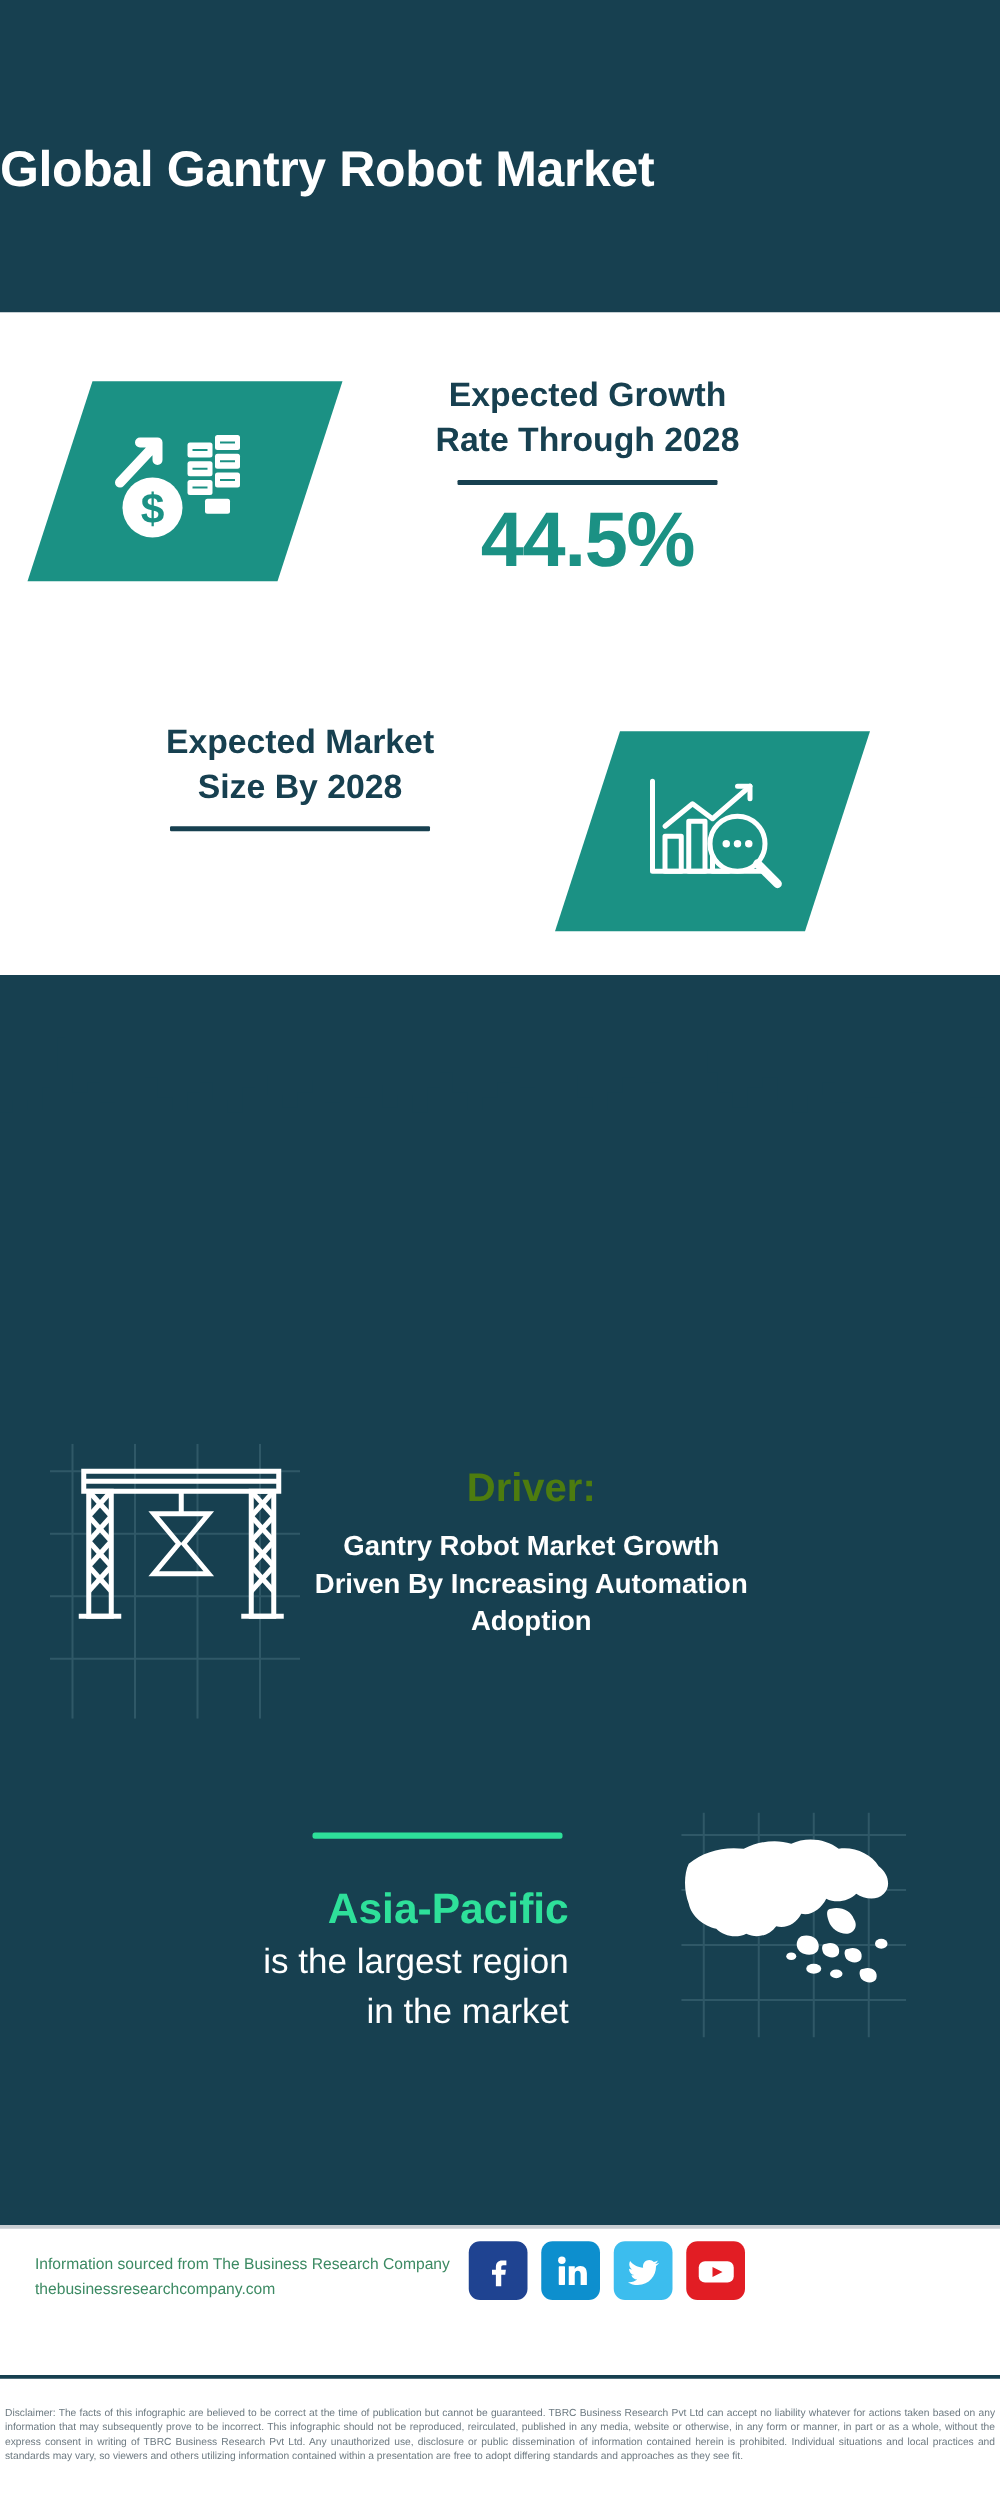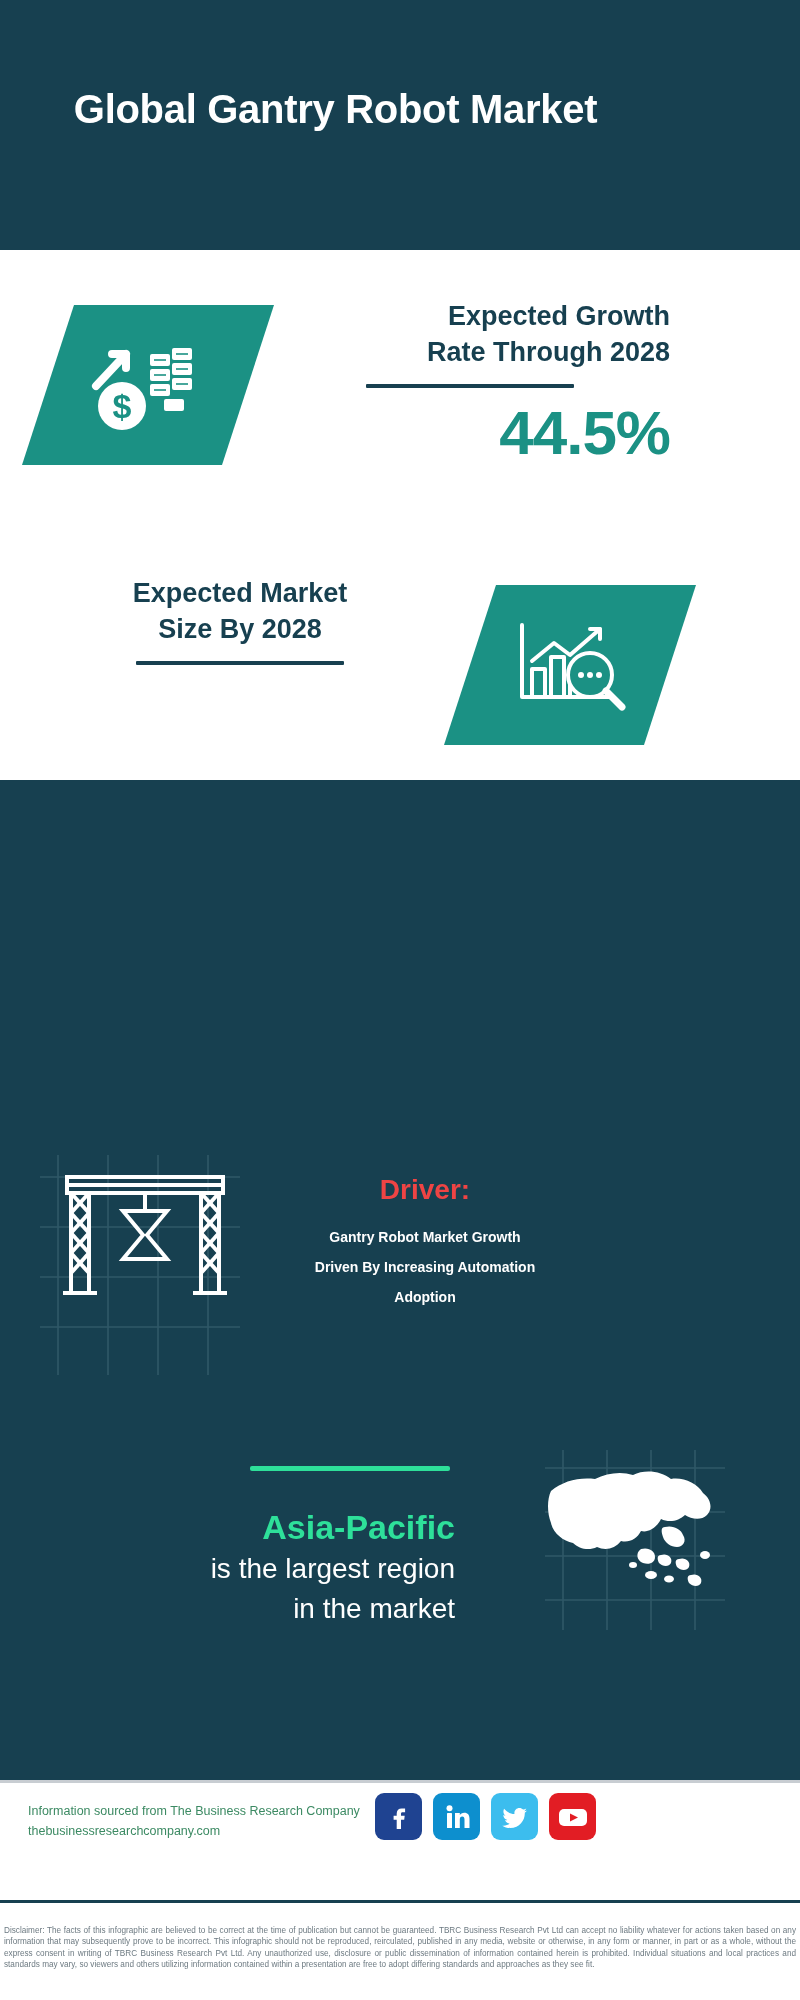--- a/index.html
+++ b/index.html
@@ -10,22 +10,22 @@
     -webkit-font-smoothing:antialiased;
   }
   .page{position:relative;width:800px;height:2000px;overflow:hidden;background:#fff;}
 
   
   .header{
     position:absolute;left:0;top:0;width:800px;height:250px;
     background:#174050;
   }
   .header-title{
-    position:absolute;left:0;top:85px;width:671px;
-    text-align:center;color:#ffffff;
+    position:absolute;left:0;top:112px;width:671px;
+    text-align:left;color:#ffffff;
     font-size:40px;font-weight:bold;letter-spacing:-0.3px;
     line-height:48px;
   }
 
   
   .white-block{
     position:absolute;left:0;top:250px;width:800px;height:530px;background:#ffffff;
   }
 
   
@@ -38,21 +38,21 @@
     transform:skewX(18deg);
     width:100%;height:100%;
     display:flex;align-items:center;justify-content:center;
   }
 
   .badge-growth{left:48px;top:55px;width:200px;height:160px;}
   .badge-size{left:470px;top:335px;width:200px;height:160px;}
 
   
   .growth-text{
-    position:absolute;left:270px;top:48px;width:400px;text-align:right;
+    position:absolute;left:270px;top:48px;width:400px;text-align:center;
   }
   .stat-label{
     color:#174050;font-size:27px;font-weight:bold;line-height:36px;
   }
   .rule{
     width:208px;height:4px;background:#174050;margin:14px auto 10px auto;border-radius:1px;
   }
   .stat-value-teal{
     color:#1b9184;font-size:62px;font-weight:bold;line-height:70px;letter-spacing:-1px;
   }
@@ -74,24 +74,24 @@
     position:absolute;left:40px;top:1155px;width:200px;height:220px;opacity:.45;
   }
   .grid-right{
     position:absolute;left:545px;top:1450px;width:180px;height:180px;opacity:.45;
   }
 
   .driver-wrap{
     position:absolute;left:225px;top:1170px;width:400px;text-align:center;
   }
   .driver-label{
-    color:#ef4444;font-size:28px;font-weight:bold;line-height:40px;
+    color:#4d7c0f;font-size:32px;font-weight:bold;line-height:40px;
   }
   .driver-body{
-    color:#ffffff;font-size:14px;font-weight:bold;line-height:30px;margin-top:12px;text-align:center;
+    color:#ffffff;font-size:22px;font-weight:bold;line-height:30px;margin-top:12px;text-align:center;
   }
 
   .mint-rule{
     position:absolute;left:250px;top:1466px;width:200px;height:5px;background:#2ee09a;border-radius:2px;
   }
 
   .region-wrap{
     position:absolute;left:35px;top:1505px;width:420px;text-align:right;
   }
   .region-name{

